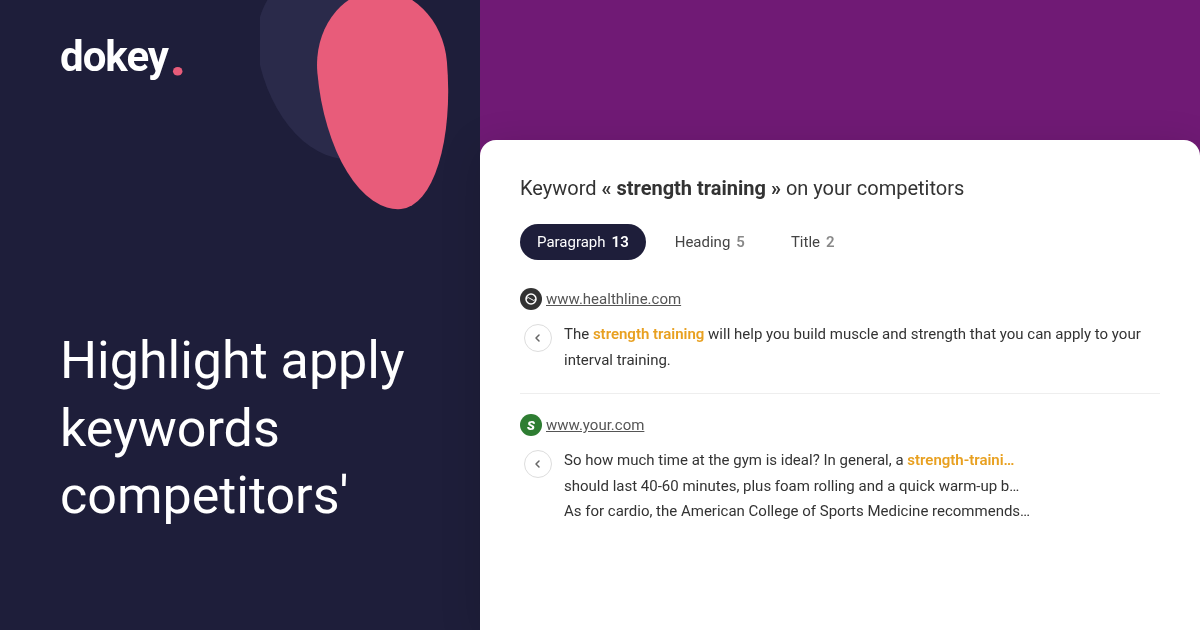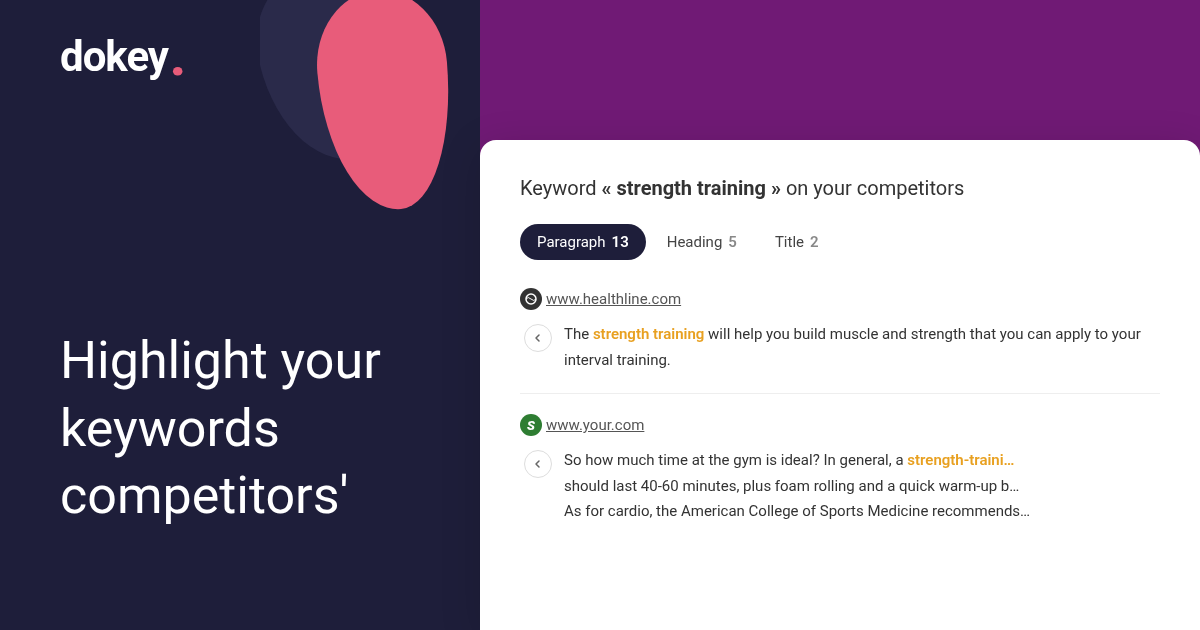--- a/index.html
+++ b/index.html
@@ -118,21 +118,21 @@
       font-weight: 400;
       margin-bottom: 24px;
     }
 
     .card-title strong {
       font-weight: 700;
     }
 
     .tabs {
       display: flex;
-      gap: 4px;
+      gap: 12px;
       align-items: center;
       margin-bottom: 28px;
     }
 
     .tab {
       display: flex;
       align-items: center;
       gap: 6px;
       padding: 8px 16px;
       border-radius: 999px;
@@ -256,21 +256,21 @@
     <div class="blob-dark"></div>
     <div class="blob-pink-front"></div>
   </div>
 
   <div class="logo">
     <span class="logo-text">dokey</span>
     <span class="logo-dot">.</span>
   </div>
 
   <div class="hero-text">
-    <div>Highlight your</div>
+    <div>Highlight apply</div>
     <div>keywords</div>
     <div>competitors'</div>
   </div>
 </div>
 
 <div class="right-panel">
   <div class="card">
 
     <div class="card-title">
       <span>Keyword</span>

